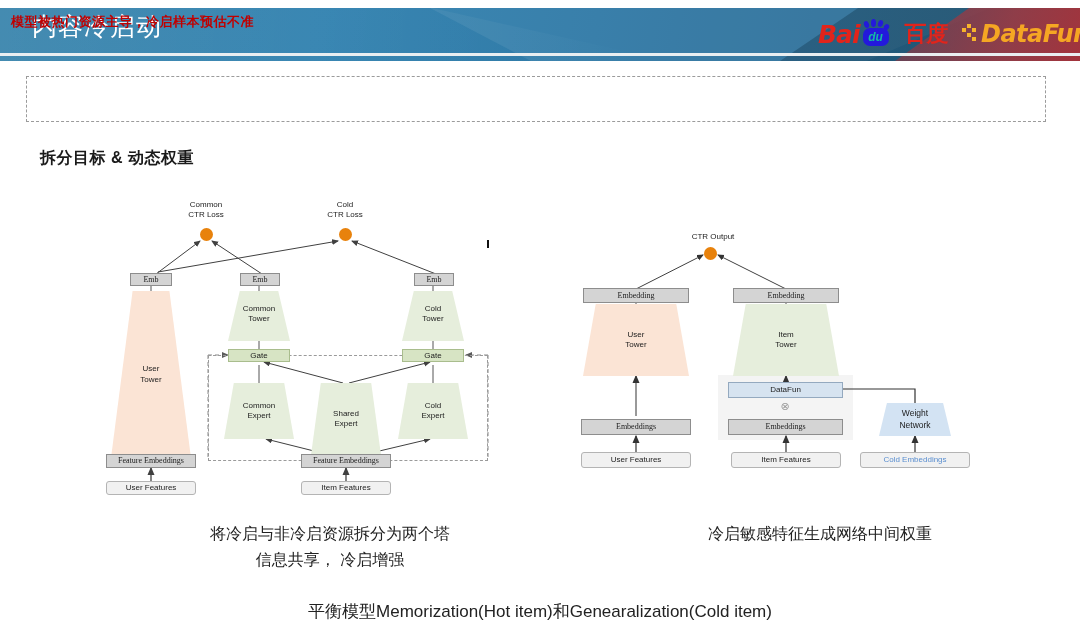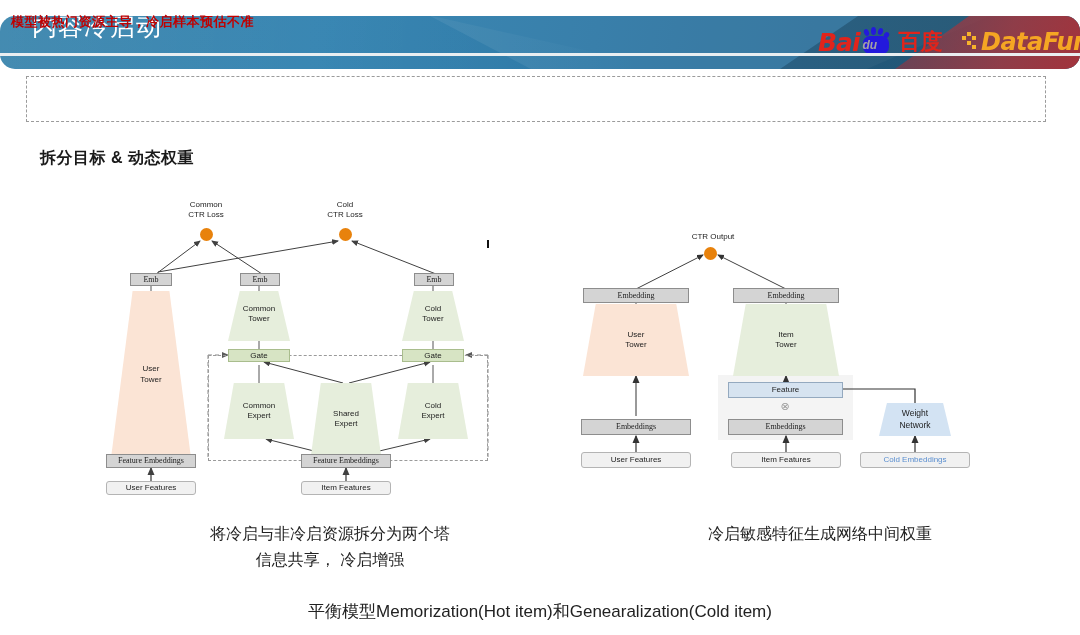--- a/index.html
+++ b/index.html
@@ -16,25 +16,24 @@
   }
   .slide {
     position: absolute;
     inset: 0;
     background: #ffffff;
   }
 
   
   .header {
     position: absolute;
-    left: 0; top: 16px;
+    left: 0; top: 8px;
     width: 1080px; height: 53px;
     background: linear-gradient(100deg, #2f7ea8 0%, #2d7fae 30%, #2a76a4 55%, #2a6e99 75%, #2f6e8e 100%);
     overflow: hidden;
-    border-radius: 15px;
   }
   .hdr-shape-a {
     position: absolute;
     left: 0; top: 0;
     width: 1080px; height: 53px;
     background: linear-gradient(95deg, rgba(255,255,255,0.10) 0%, rgba(255,255,255,0.04) 45%, rgba(255,255,255,0.00) 60%);
     clip-path: polygon(0 0, 40% 0, 62% 100%, 0 100%);
   }
   .hdr-shape-b {
     position: absolute;
@@ -104,31 +103,32 @@
   .baidu-paw i:nth-child(1){ left:3px; top:1px; width:5px; height:7px; transform: rotate(-20deg);}
   .baidu-paw i:nth-child(2){ left:10px; top:-1px; width:5px; height:8px;}
   .baidu-paw i:nth-child(3){ left:17px; top:0px; width:5px; height:7px; transform: rotate(18deg);}
   .baidu-paw i:nth-child(4){ left:23px; top:4px; width:5px; height:6px; transform: rotate(35deg);}
   .baidu-du {
     position: absolute;
     left: 2px; top: 8px;
     width: 26px; height: 18px;
     background: #2319dc;
     border-radius: 7px;
-    color: #a3a3a3;
+    color: #14b8a6;
     font-size: 12px;
     font-weight: bold;
     font-style: italic;
+    text-align: center;
     line-height: 18px;
   }
   .baidu-cn {
     font-size: 22px;
     font-weight: bold;
     color: #e1241b;
-    margin-left: 8px;
+    margin-left: 14px;
     letter-spacing: 0px;
   }
   
   .datafun-logo {
     position: absolute;
     left: 962px; top: 12px;
     height: 28px;
     display: flex;
     align-items: center;
     white-space: nowrap;
@@ -462,21 +462,21 @@
     <div class="dot" style="left:144px; top:17px;"></div>
 
     <div class="node box-grey" style="left:23px; top:58px; width:106px; height:15px;">Embedding</div>
     <div class="node box-grey" style="left:173px; top:58px; width:106px; height:15px;">Embedding</div>
 
     <div class="trap trap-orange" style="left:23px; top:74px; width:106px; height:72px; clip-path: polygon(12% 0, 88% 0, 100% 100%, 0 100%);">User
 Tower</div>
     <div class="trap trap-green" style="left:173px; top:74px; width:106px; height:72px; clip-path: polygon(12% 0, 88% 0, 100% 100%, 0 100%);">Item
 Tower</div>
 
-    <div class="node box-blue" style="left:168px; top:152px; width:115px; height:16px;">Feature</div>
+    <div class="node box-blue" style="left:168px; top:152px; width:115px; height:16px;">DataFun</div>
     <div class="label-plain" style="left:213px; top:170px; width:24px; font-size:11px; color:#9a9a9a;">⊗</div>
     <div class="node box-grey" style="left:168px; top:189px; width:115px; height:16px;">Embeddings</div>
 
     <div class="node box-grey" style="left:21px; top:189px; width:110px; height:16px;">Embeddings</div>
 
     <div class="trap trap-blue" style="left:319px; top:173px; width:72px; height:33px; clip-path: polygon(11% 0, 89% 0, 100% 100%, 0 100%); font-size:8.5px;">Weight
 Network</div>
 
     <div class="node box-grey-light" style="left:21px; top:222px; width:110px; height:16px;">User Features</div>
     <div class="node box-grey-light" style="left:171px; top:222px; width:110px; height:16px;">Item Features</div>

